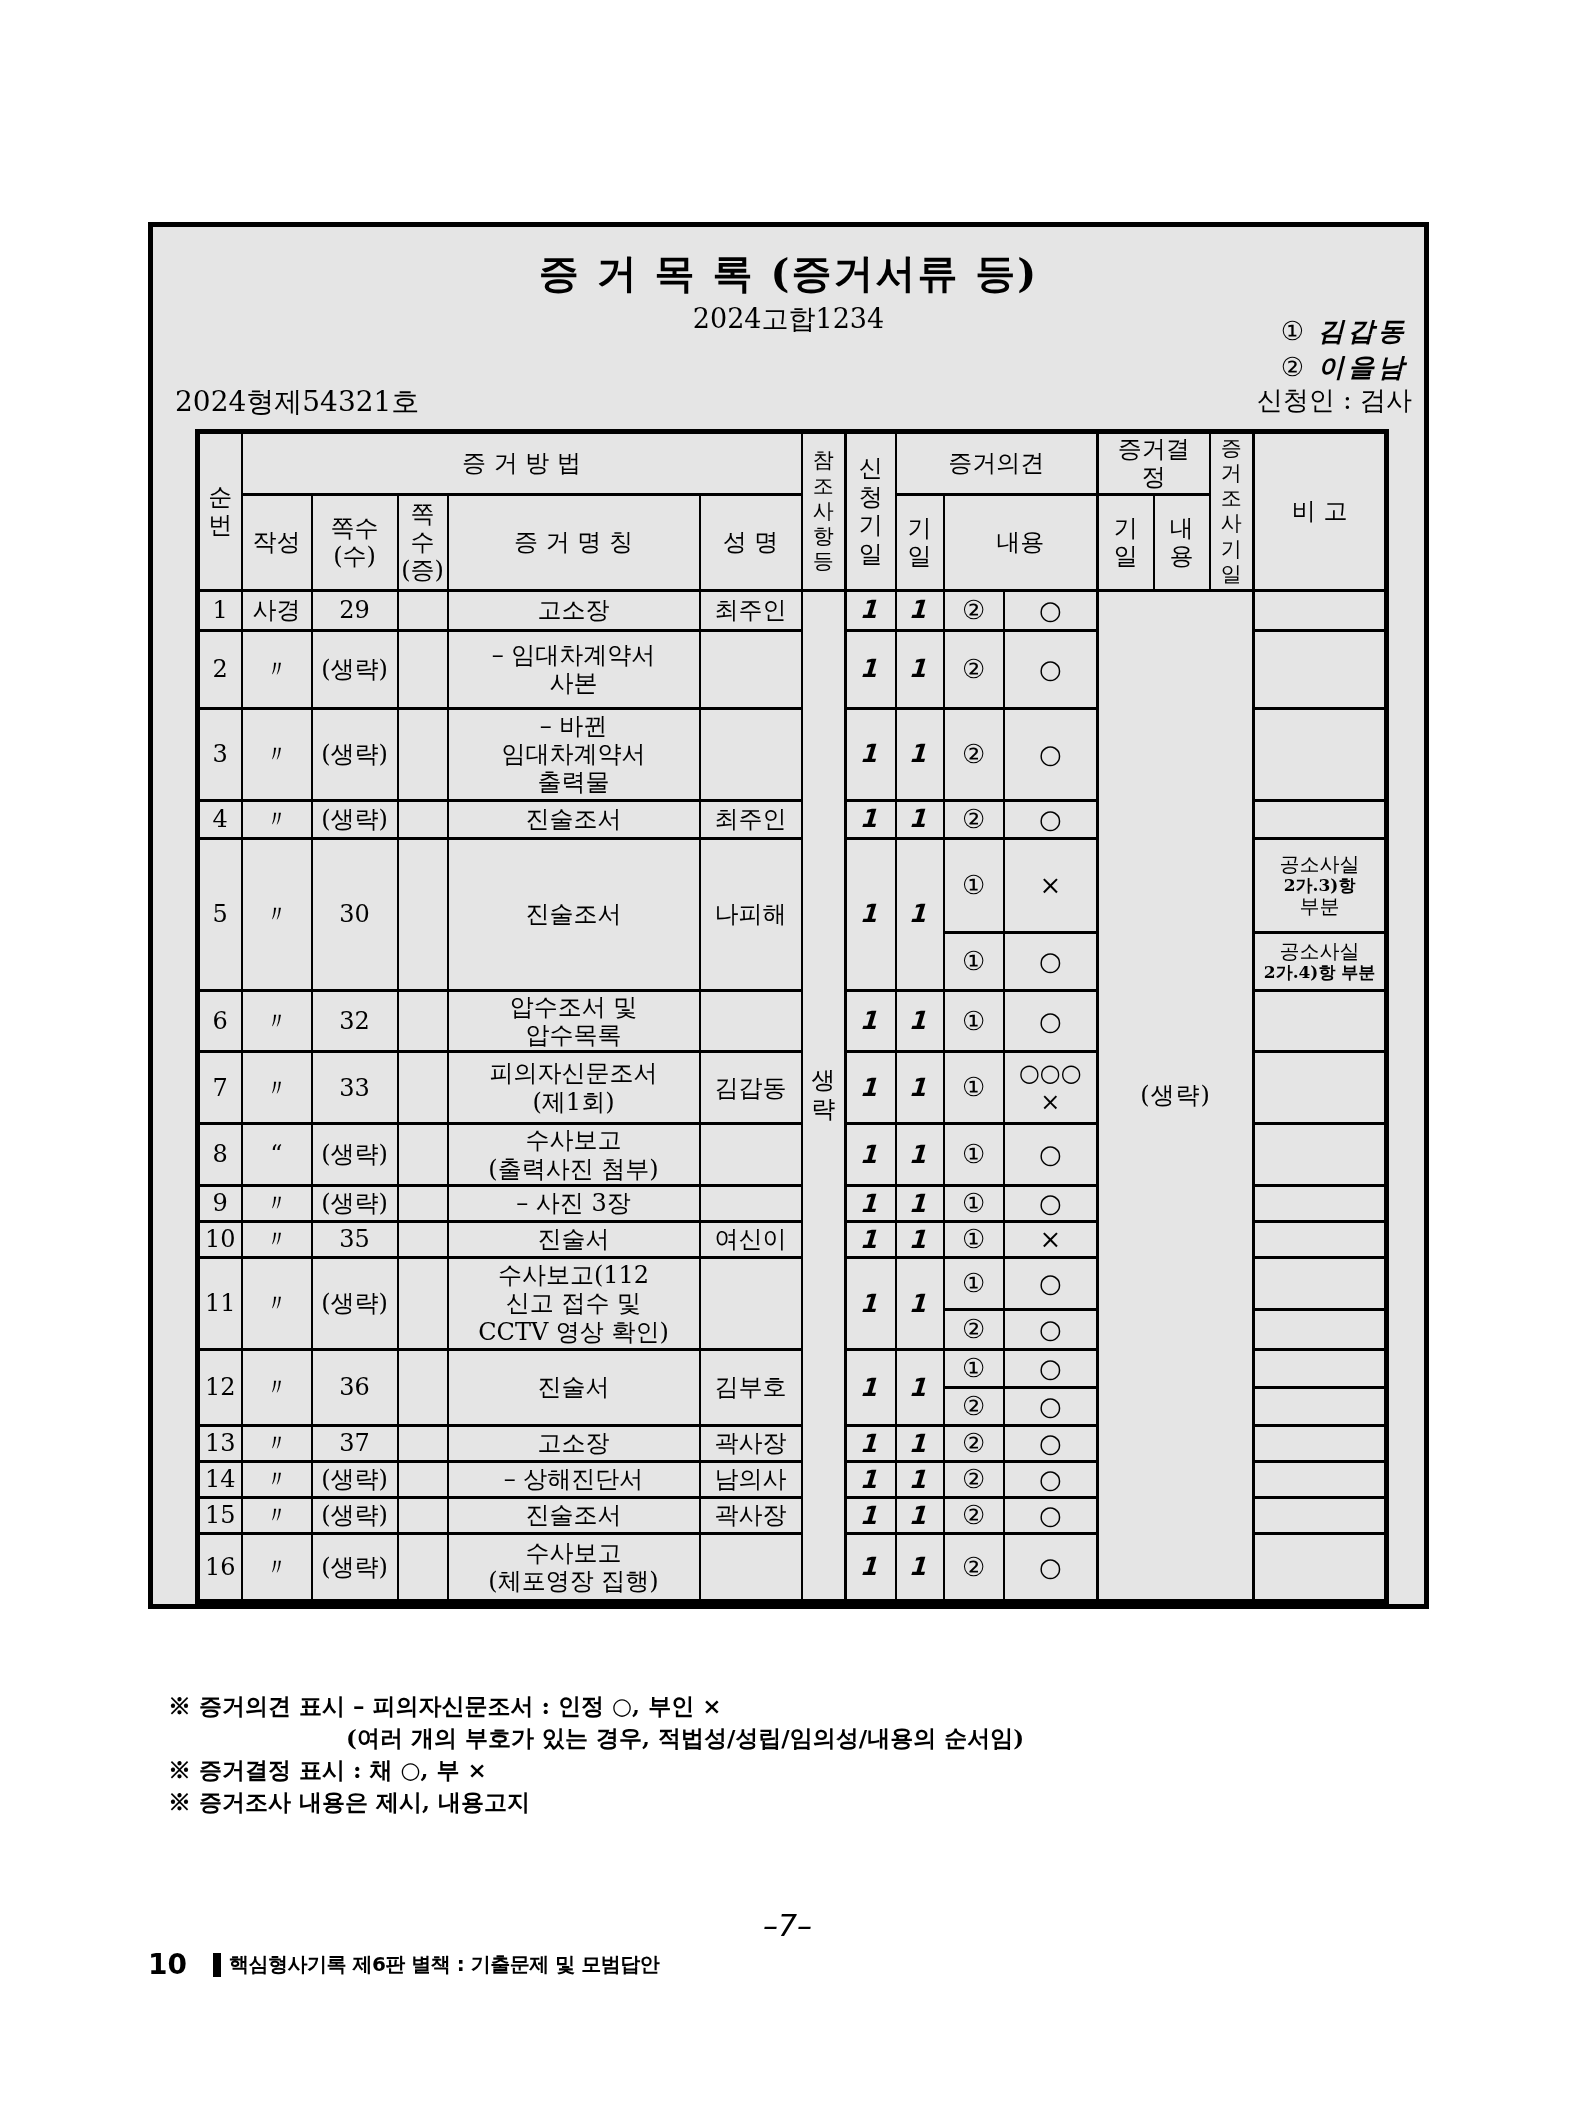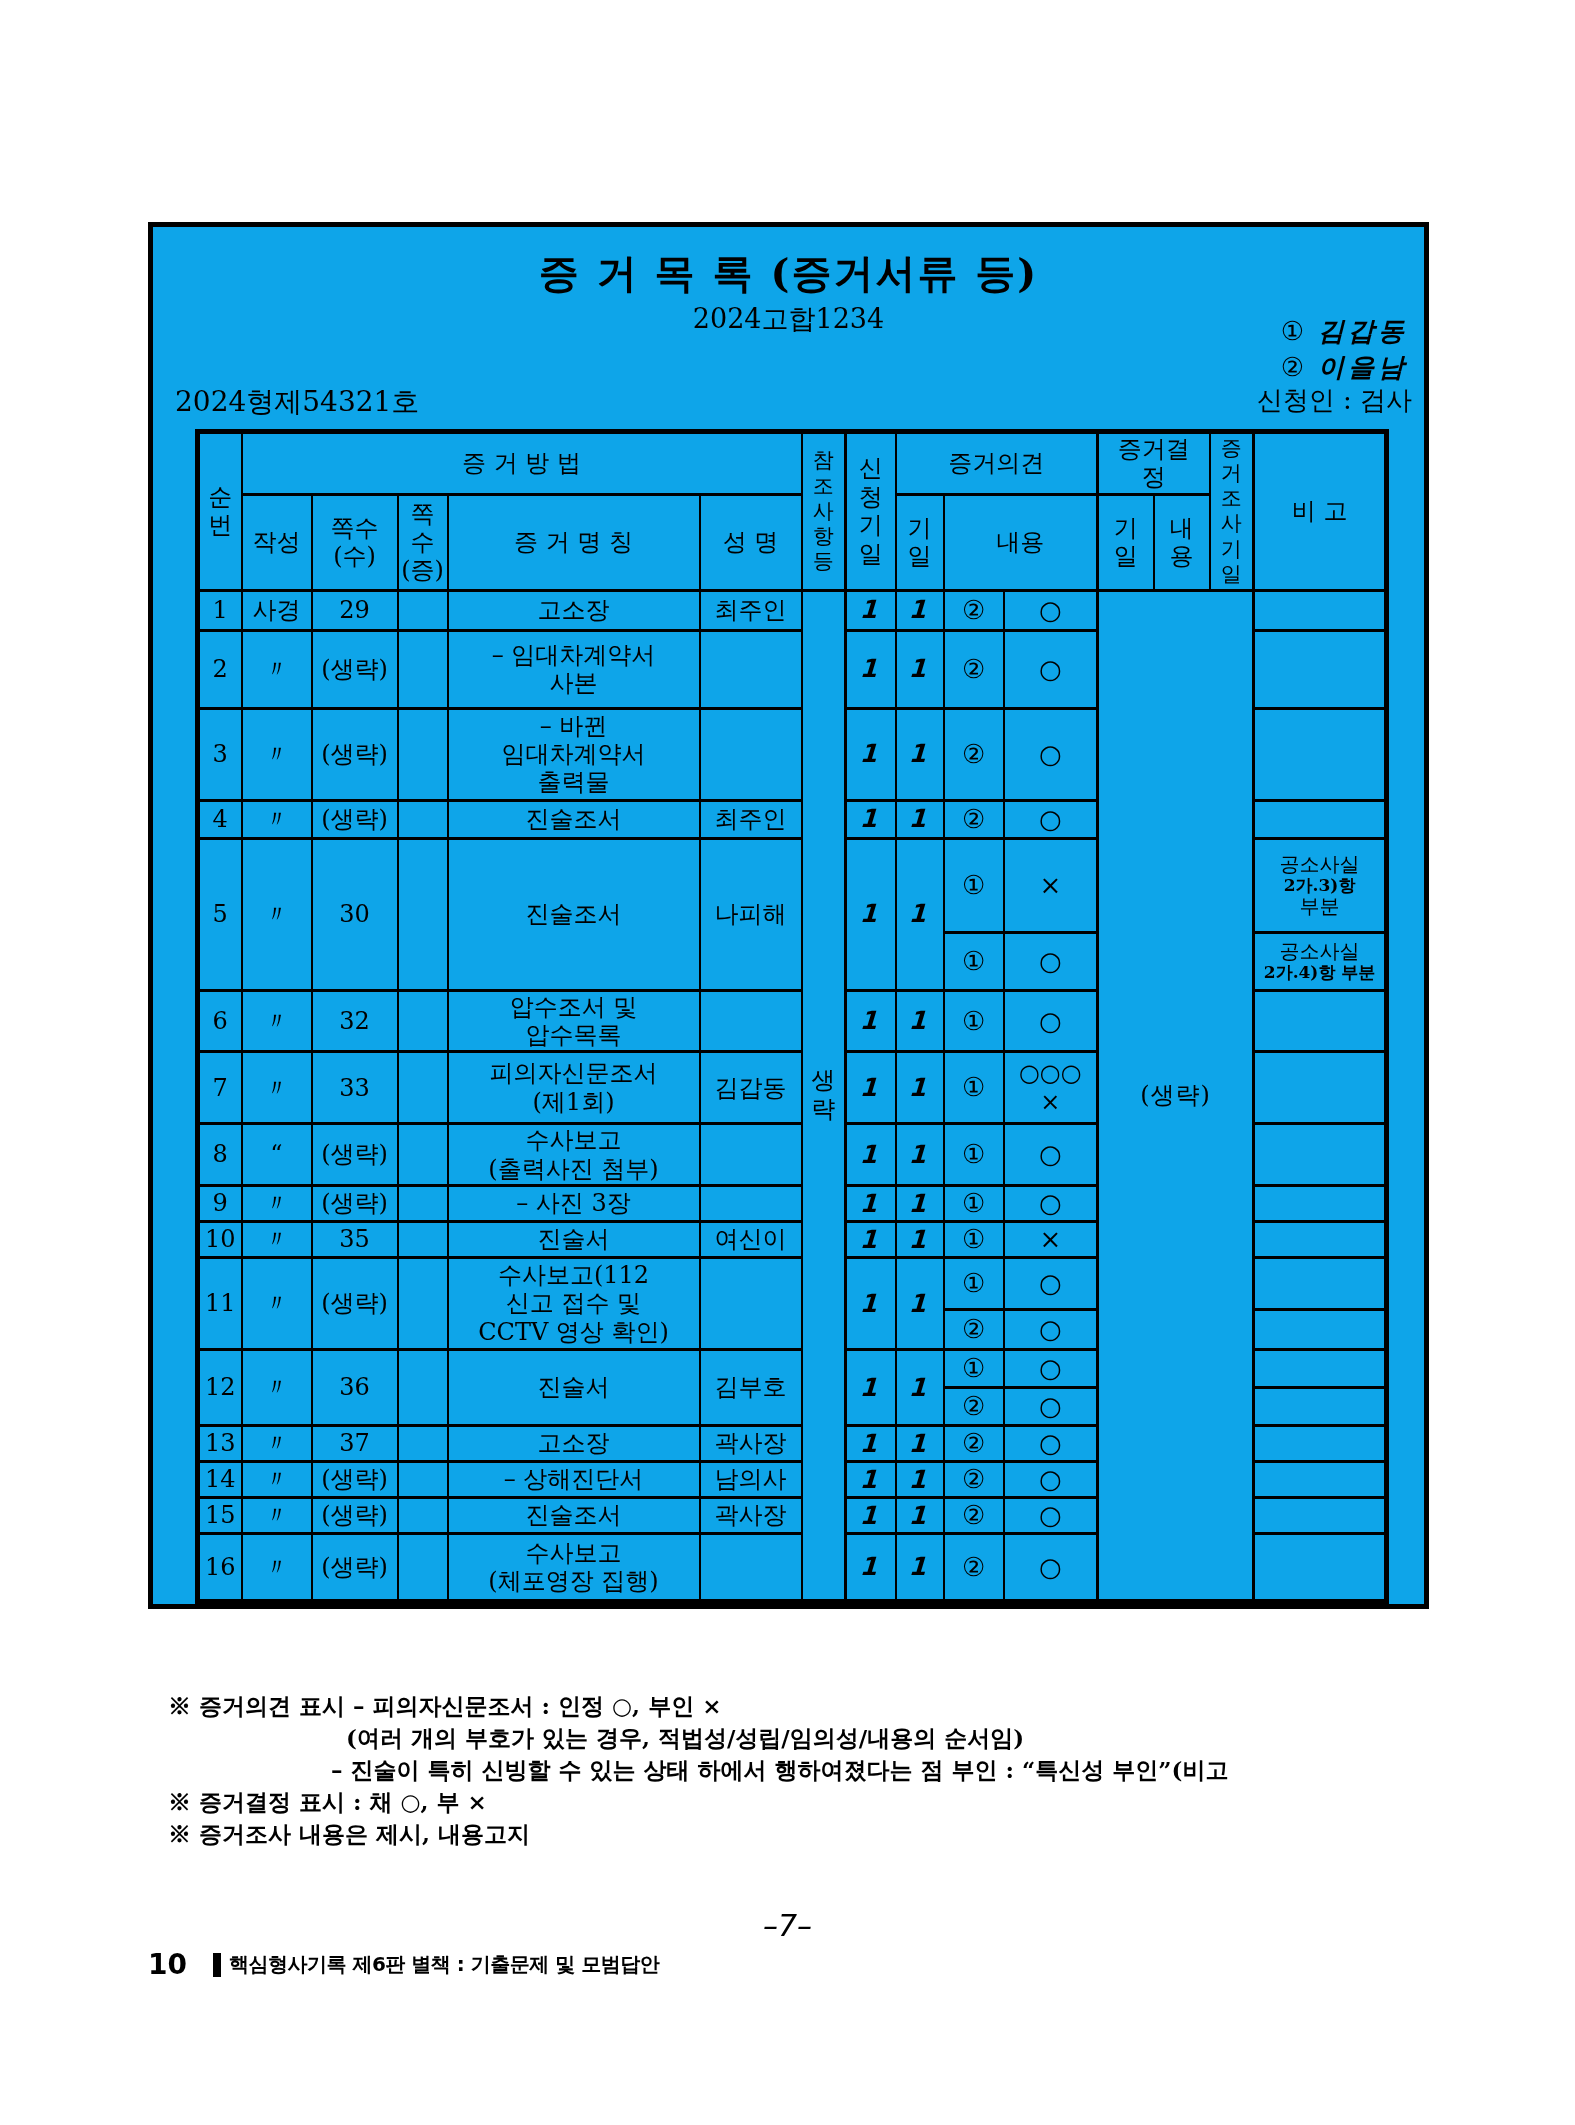--- a/index.html
+++ b/index.html
@@ -1,19 +1,19 @@
 <!DOCTYPE html>
 <html><head>
 <meta charset="utf-8">
 <style>
   html,body{margin:0;padding:0;background:#e8e8e8;}
   .page{position:relative;width:1575px;height:2125px;background:#ffffff;color:#000;
         font-family:"DejaVu Serif","Liberation Serif",serif;overflow:hidden;}
   .frame{position:absolute;left:148px;top:222px;width:1281px;border:5px solid #000;
-         box-sizing:border-box;background:#0ea5e9;padding-top:24px;}
+         box-sizing:border-box;background:#e5e5e5;padding-top:24px;}
   .doc-title{text-align:center;font-size:40px;font-weight:700;letter-spacing:2px;line-height:1.1;}
   .doc-case{text-align:center;font-size:27px;margin-top:6px;}
   .sig-block{position:absolute;top:86px;right:16px;text-align:right;font-size:26px;line-height:1.4;}
   .sig-line .sig-name{font-style:italic;font-weight:600;letter-spacing:4px;margin-left:14px;}
   .meta-row{display:flex;justify-content:space-between;align-items:flex-start;
             padding:0 12px 2px 22px;margin-top:46px;}
   .case-ref{font-size:28px;}
   .applicant{font-size:26px;}
 
   table.ev{border-collapse:collapse;table-layout:fixed;margin:6px 40px 0 42px;
@@ -372,21 +372,20 @@
           <td><span class="mark">○</span></td>
           <td class="bl note-cell"></td>
         </tr>
       </tbody>
     </table>
   </div>
 
   <div class="notes">
     <div class="fn ind-a">※ 증거의견 표시  –  피의자신문조서 : 인정 ○, 부인 ×</div>
     <div class="fn ind-c">(여러 개의 부호가 있는 경우, 적법성/성립/임의성/내용의 순서임)</div>
-    <div class="fn ind-b">– 진술이 특히 신빙할 수 있는 상태 하에서 행하여졌다는 점 부인 : “특신성 부인”(비고</div>
     <div class="fn ind-a">※ 증거결정 표시 : 채 ○, 부 ×</div>
     <div class="fn ind-a">※ 증거조사 내용은 제시, 내용고지</div>
   </div>
 
   <div class="page-num">–7–</div>
 
   <div class="book-footer">
     <span class="book-no">10</span>
     <span class="book-bar"></span>
     <span class="book-title">핵심형사기록 제6판 별책 : 기출문제 및 모범답안</span>

